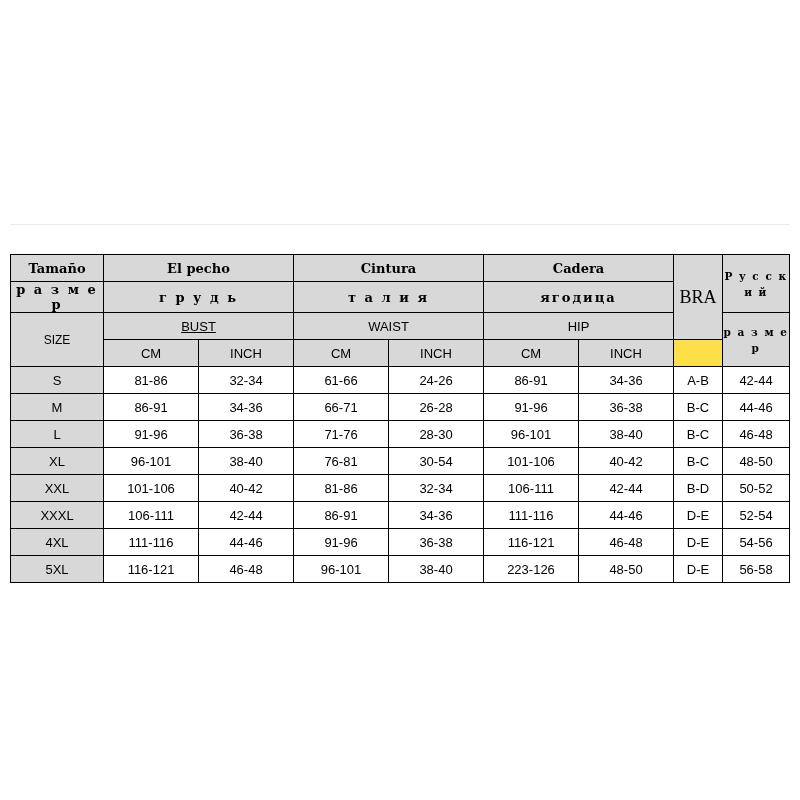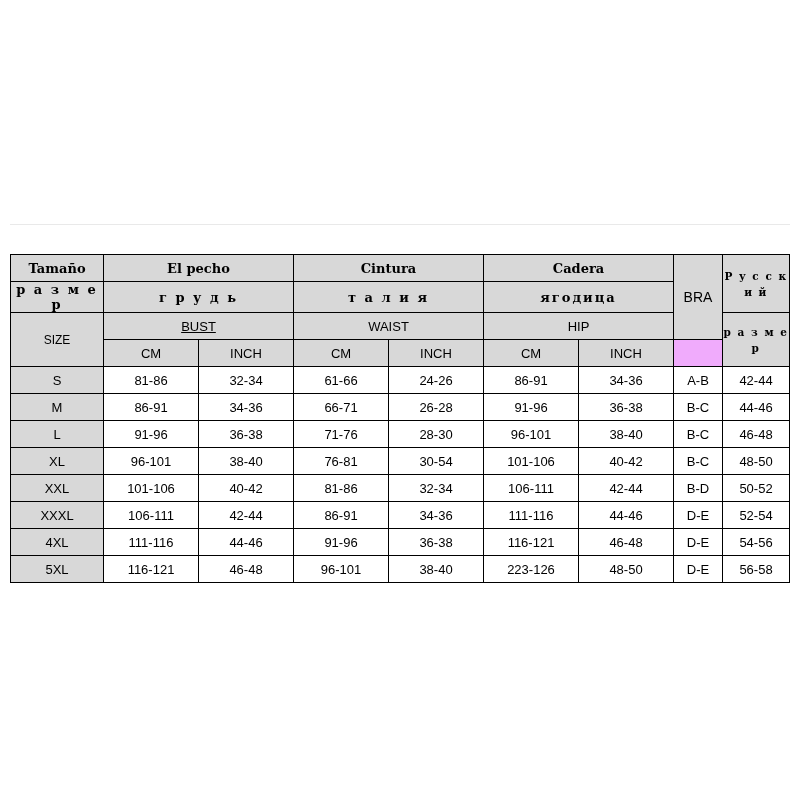--- a/index.html
+++ b/index.html
@@ -47,21 +47,21 @@
   .table-wrap {
     position: absolute;
     left: 10px;
     top: 254px;
     width: 780px;
   }
   table.size-chart {
     border-collapse: collapse;
     table-layout: fixed;
     width: 780px;
-    background: #f0abfc;
+    background: #fde047;
   }
   table.size-chart td {
     border: 1px solid #000000;
     text-align: center;
     vertical-align: middle;
     color: #000000;
     font-size: 13px;
     padding: 0;
     height: 26px;
   }
@@ -84,22 +84,22 @@
     font-family: "Liberation Sans", sans-serif;
     font-size: 12px;
     font-weight: normal;
   }
   .hdr-unit {
     font-family: Liberation Sans, sans-serif;
     font-size: 13px;
     margin-top: 36px;
   }
   .hdr-bra {
-    font-family: Liberation Sans, sans-serif;
-    font-size: 14px;
+    font-family: Liberation Serif, serif;
+    font-size: 18px;
   }
   .hdr-rus-small {
     font-family: "DejaVu Serif", serif;
     font-size: 10.5px;
     font-weight: bold;
     letter-spacing: 1.5px;
     line-height: 1.25;
   }
   .size-cell {
     font-size: 16px;

